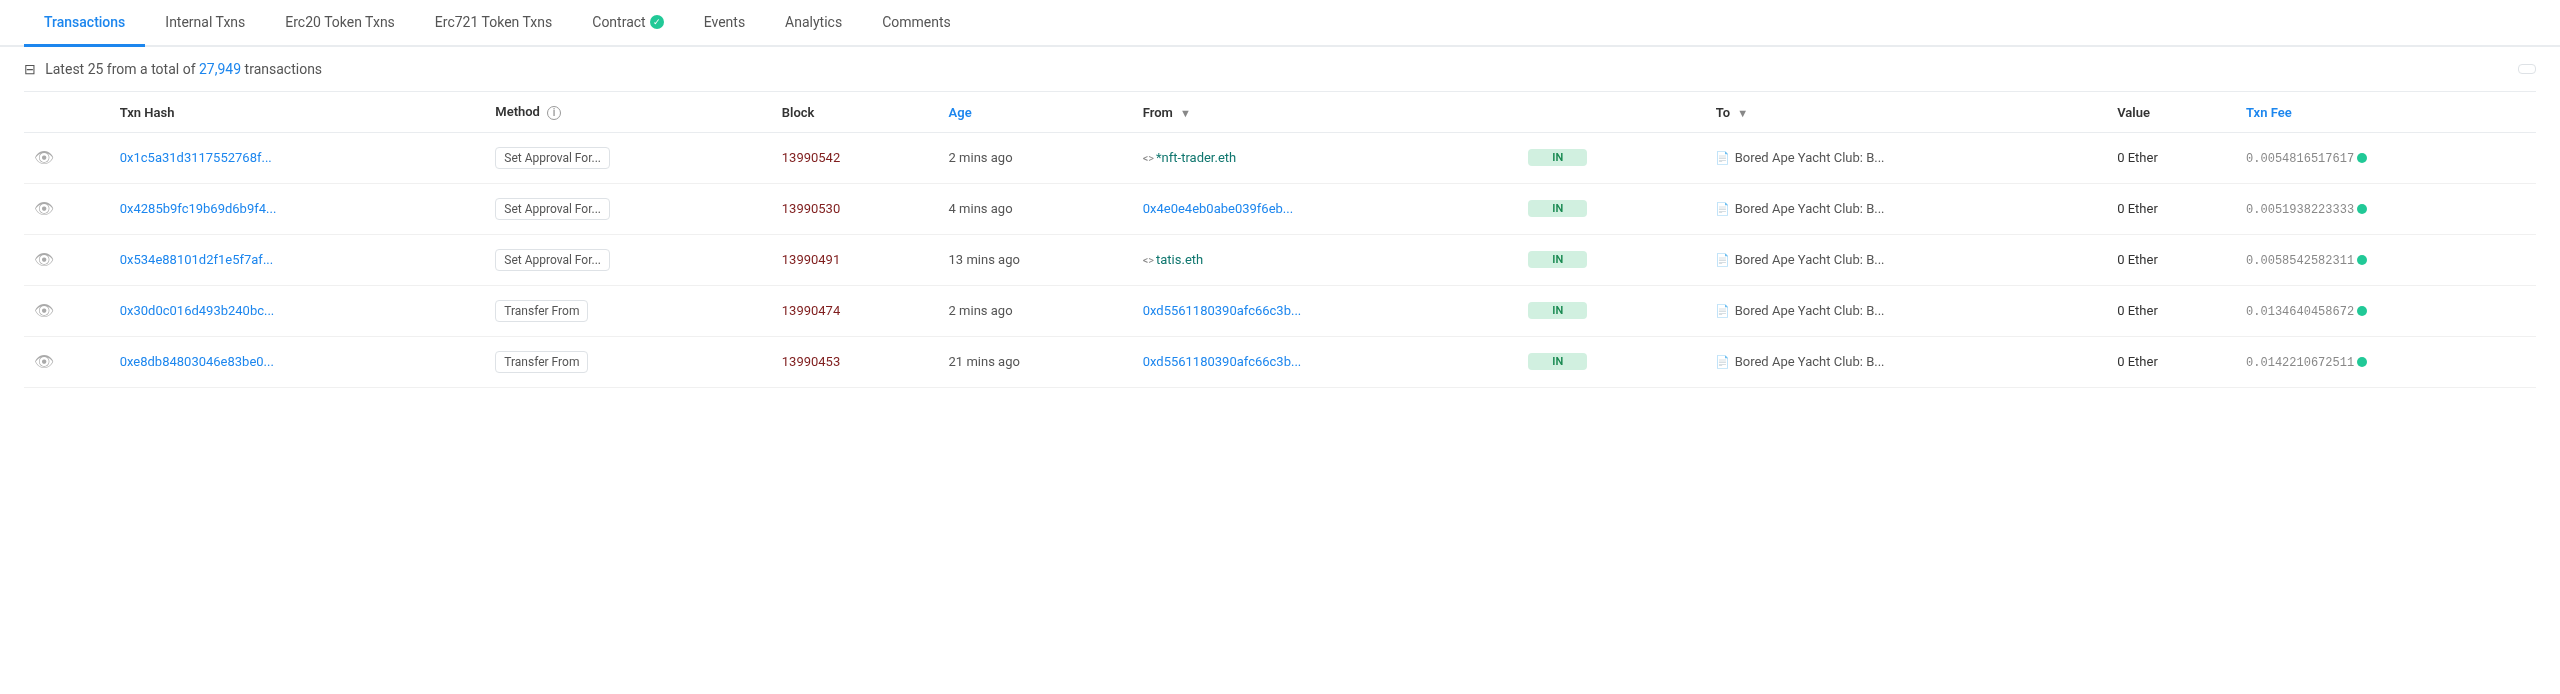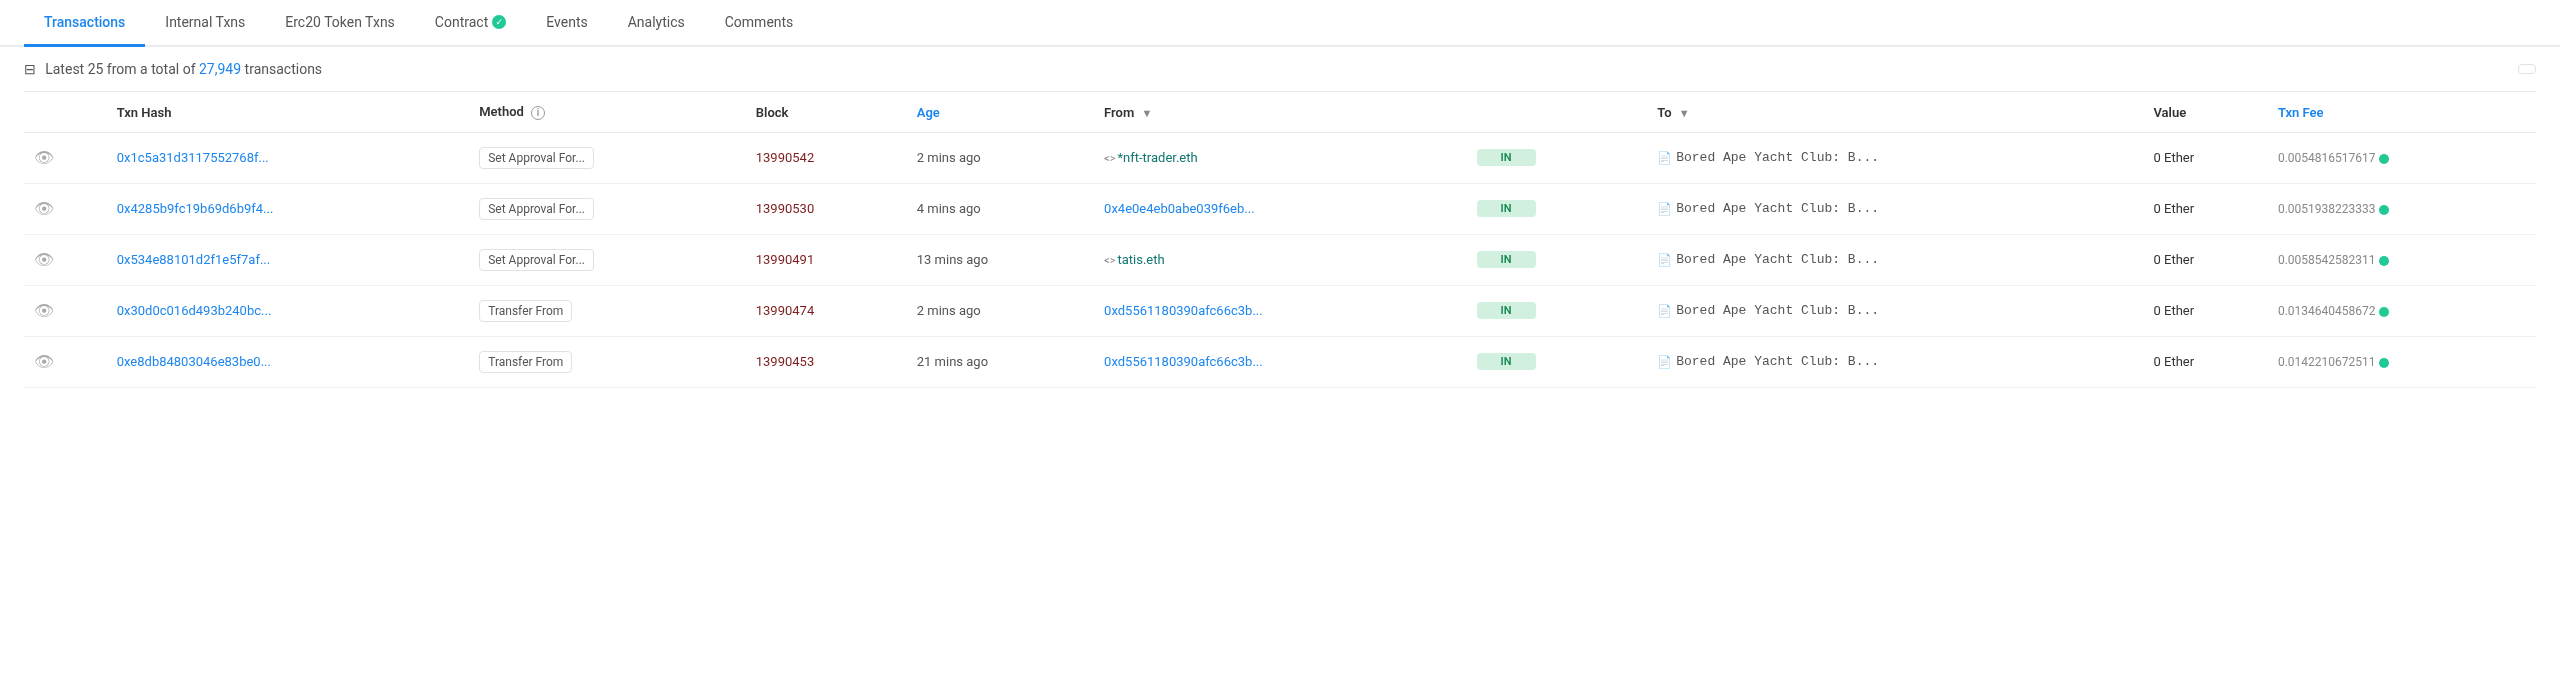--- a/index.html
+++ b/index.html
@@ -177,28 +177,28 @@
       display: flex;
       align-items: center;
       gap: 4px;
     }
     .to-icon {
       color: #888;
       font-size: 12px;
     }
     .to-addr {
       color: #555;
-      font-family: Liberation Mono, monospace;
     }
     .value-text {
       color: #333;
     }
     .fee-text {
       color: #888;
       font-size: 12px;
+      font-family: Liberation Mono, monospace;
     }
     .fee-gas-icon {
       display: inline-block;
       width: 10px;
       height: 10px;
       background: #21c997;
       border-radius: 50%;
       margin-left: 3px;
       vertical-align: middle;
     }
@@ -208,20 +208,21 @@
       margin-right: 2px;
     }
   </style>
 </head>
 <body>
 
 <div class="tabs-container">
 <div class="tab active">Transactions</div>
     <div class="tab">Internal Txns</div>
     <div class="tab">Erc20 Token Txns</div>
+    <div class="tab">Erc721 Token Txns</div>
     <div class="tab">Contract<span class="verified-icon"></span></div>
     <div class="tab">Events</div>
     <div class="tab">Analytics</div>
     <div class="tab">Comments</div>
   </div>
 
 <div class="summary-bar">
   <div>
     <span style="margin-right:6px; color:#555;">⊟</span>
     <span>Latest 25 from a total of </span>

